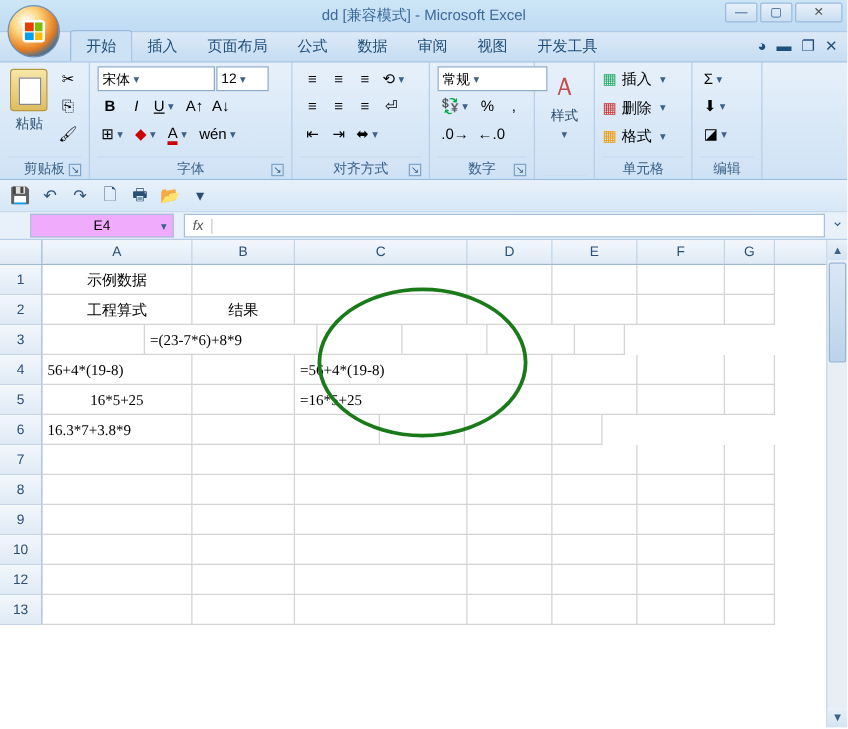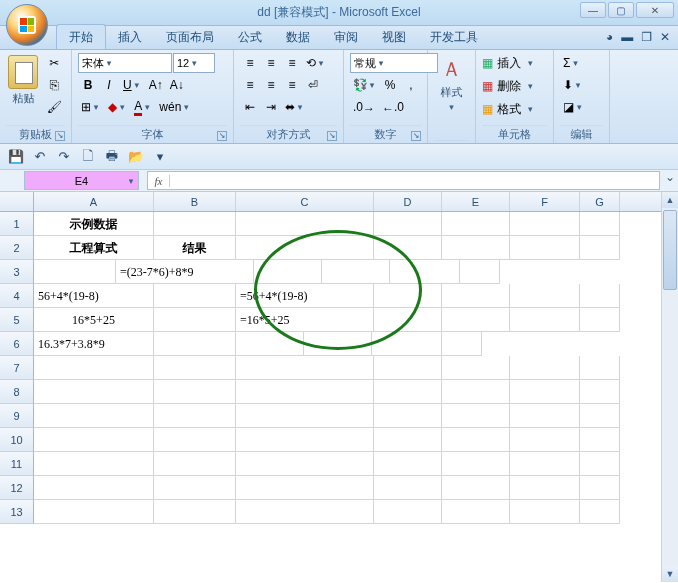--- a/index.html
+++ b/index.html
@@ -39,35 +39,35 @@
 
 
 .qat { height: 26px; background: linear-gradient(#e8f1fa,#d6e7f7); border-bottom: 1px solid #b6cee7; display: flex; align-items: center; padding: 0 6px; gap: 4px; }
 .qbtn { width: 20px; height: 20px; display: flex; align-items: center; justify-content: center; font-size: 13px; color: #2b5076; cursor: pointer; }
 
 
 .fbar { height: 22px; display: flex; border-bottom: 1px solid #b6cee7; background: #e8f0f9; }
 .namebox { width: 115px; border: 1px solid #a8c1db; background: #f0abfc; margin: 1px 0 1px 24px; display: flex; align-items: center; justify-content: center; font-size: 11px; position: relative; }
 .namebox .dd { position: absolute; right: 2px; }
 .fxarea { flex: 1; display: flex; align-items: center; border: 1px solid #a8c1db; background: #fff; margin: 1px 2px 1px 8px; }
-.fxbtn { width: 22px; text-align: center; color: #555; font-style: italic; font-size: 11px; cursor: pointer; border-right: 1px solid #ccc; font-family: Liberation Serif, serif; }
+.fxbtn { width: 22px; text-align: center; color: #555; font-style: italic; font-size: 11px; cursor: pointer; border-right: 1px solid #ccc; }
 .expand { width: 16px; text-align: center; cursor: pointer; color: #3b6288; }
 
 
 .gridwrap { position: relative; height: 390px; overflow: hidden; background: #fff; }
 .colheads { display: flex; height: 20px; background: linear-gradient(#f3f7fc,#dfeaf6); border-bottom: 1px solid #9fb9d4; }
 .corner { width: 34px; border-right: 1px solid #9fb9d4; background: linear-gradient(#f3f7fc,#dfeaf6); }
 .ch { border-right: 1px solid #c4d5e7; text-align: center; font-size: 11px; color: #2c4f76; line-height: 20px; cursor: pointer; }
 .ch.A{width:120px;} .ch.B{width:82px;} .ch.C{width:138px;} .ch.D{width:68px;} .ch.E{width:68px;} .ch.F{width:70px;} .ch.G{width:40px;}
 .rows { position: relative; }
 .r { display: flex; height: 24px; }
 .rh { width: 34px; background: linear-gradient(#f3f7fc,#dfeaf6); border-right: 1px solid #9fb9d4; border-bottom: 1px solid #c4d5e7; text-align: center; font-size: 11px; color: #2c4f76; line-height: 24px; cursor: pointer; }
 .cell { border-right: 1px solid #d4d4d4; border-bottom: 1px solid #d4d4d4; font-size: 12px; padding: 0 4px; line-height: 24px; white-space: nowrap; font-family: SimSun, serif; }
 .cell.A{width:120px;} .cell.B{width:82px;} .cell.C{width:138px;} .cell.D{width:68px;} .cell.E{width:68px;} .cell.F{width:70px;} .cell.G{width:40px;}
-.cell.center{text-align:center;} .cell.bold{font-weight:bold;}
+.cell.center{text-align:center;} .cell.bold{font-weight:normal;}
 
 
 .anno { position: absolute; left: 254px; top: 38px; width: 168px; height: 120px; border: 3px solid #1a7a1a; border-radius: 50%; pointer-events: none; }
 
 
 .vscroll { position: absolute; right: 0; top: 0; bottom: 0; width: 17px; background: #e8eef5; border-left: 1px solid #c4d5e7; }
 .vthumb { position: absolute; top: 18px; left: 1px; right: 1px; height: 80px; background: linear-gradient(#dbe7f4,#bcd3ea); border: 1px solid #97b5d4; border-radius: 2px; }
 .sarrow { position: absolute; left: 0; right: 0; height: 16px; text-align: center; font-size: 9px; color: #3b6288; line-height: 16px; background: linear-gradient(#eaf1f9,#d3e3f2); }
 </style>
 </head>
@@ -379,30 +379,20 @@
         <div class="rh">10</div>
         <div class="cell A"></div>
         <div class="cell B"></div>
         <div class="cell C"></div>
         <div class="cell D"></div>
         <div class="cell E"></div>
         <div class="cell F"></div>
         <div class="cell G"></div>
       </div>
       <div class="r">
-        <div class="rh">11</div>
-        <div class="cell A"></div>
-        <div class="cell B"></div>
-        <div class="cell C"></div>
-        <div class="cell D"></div>
-        <div class="cell E"></div>
-        <div class="cell F"></div>
-        <div class="cell G"></div>
-      </div>
-      <div class="r">
         <div class="rh">12</div>
         <div class="cell A"></div>
         <div class="cell B"></div>
         <div class="cell C"></div>
         <div class="cell D"></div>
         <div class="cell E"></div>
         <div class="cell F"></div>
         <div class="cell G"></div>
       </div>
       <div class="r">

